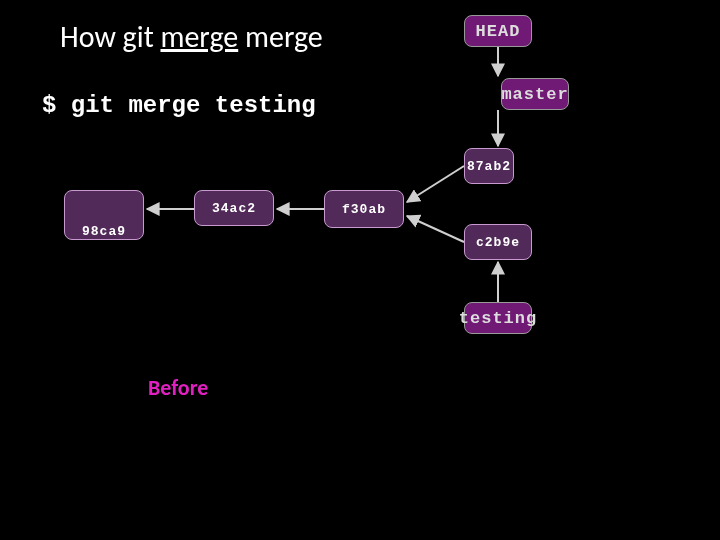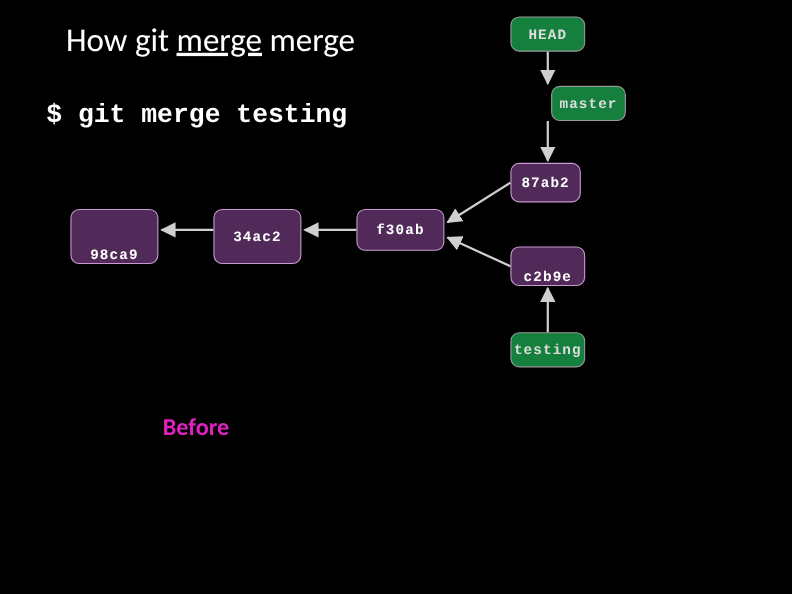--- a/index.html
+++ b/index.html
@@ -41,24 +41,24 @@
   .node {
     position: absolute;
     border-radius: 8px;
     display: flex;
     align-items: center;
     justify-content: center;
     font-family: "Courier New", monospace;
     font-weight: bold;
   }
   .node.gray {
-    background: #15803d;
+    background: #701a75;
     border: 1px solid #999;
     color: #ddd;
-    font-size: 13px;
+    font-size: 17px;
     letter-spacing: 1px;
   }
   .node.purple {
     background: #512a59;
     border: 1px solid #c89ad0;
     color: #fff;
     font-size: 13px;
     letter-spacing: 1px;
   }
   svg.arrows {
@@ -78,33 +78,33 @@
 <div class="command">$ git merge testing</div>
 
 <div class="before-label">Before</div>
 
 <div class="node gray" style="left:464px; top:15px;  width:68px; height:32px;">
     <span>HEAD</span>
   </div>
 <div class="node gray" style="left:464px; top:78px;  width:68px; height:32px;margin-left:37px;">
     <span>master</span>
   </div>
-<div class="node purple" style="left:464px; top:148px; width:64px; height:36px;">
+<div class="node purple" style="left:464px; top:148px; width:50px; height:36px;">
     <span>87ab2</span>
   </div>
-<div class="node purple" style="left:464px; top:224px; width:68px; height:36px;align-items:flex-end;">
+<div class="node purple" style="left:464px; top:224px; width:68px; height:36px;">
     <span>c2b9e</span>
   </div>
 <div class="node gray" style="left:464px; top:302px; width:68px; height:32px;align-items:center;">
     <span>testing</span>
   </div>
 <div class="node purple" style="left:324px; top:190px; width:80px; height:38px;align-items:center;">
     <span>f30ab</span>
   </div>
-<div class="node purple" style="left:194px; top:190px; width:80px; height:50px;">
+<div class="node purple" style="left:194px; top:190px; width:80px; height:36px;">
     <span>34ac2</span>
   </div>
 <div class="node purple" style="left:64px;  top:190px; width:80px; height:50px;align-items:flex-end;">
     <span>98ca9</span>
   </div>
 
 <svg class="arrows">
   <defs>
     <marker id="ah" viewBox="0 0 10 10" refX="9" refY="5" markerWidth="7" markerHeight="7" orient="auto-start-reverse">
       <path d="M 0 0 L 10 5 L 0 10 z" fill="#cfcfcf"></path>

